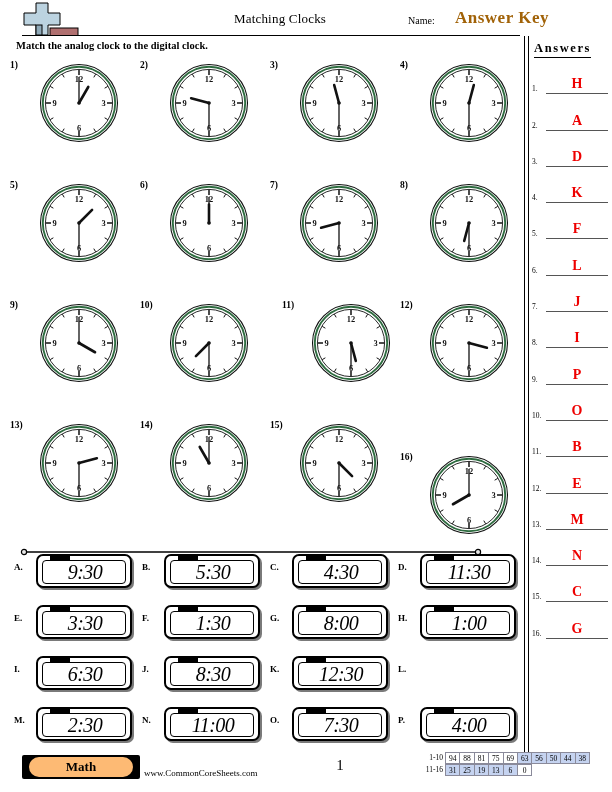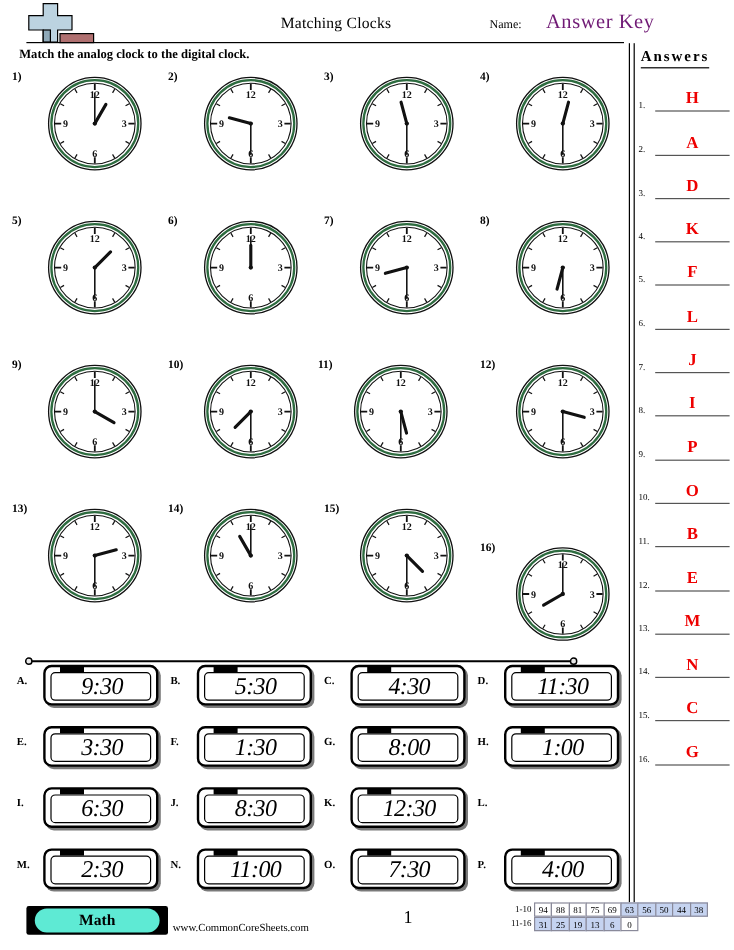--- a/index.html
+++ b/index.html
@@ -20,21 +20,21 @@
   #logo { position: absolute; left: 22px; top: 2px; width: 64px; height: 34px; }
   #title {
     position: absolute; left: 0; top: 11px; width: 520px;
     text-align: center; font-size: 13px; letter-spacing: .2px; padding-left: 40px;
   }
   #name-label {
     position: absolute; left: 408px; top: 15px; font-size: 10px;
   }
   #answer-key {
     position: absolute; left: 455px; top: 8px;
-    font-size: 17px; font-weight: normal; color: #701a75;
+    font-size: 17px; font-weight: bold; color: #a16207;
     letter-spacing: .5px;
     font-family: "Liberation Serif", serif;
   }
   #header-rule {
     position: absolute; left: 22px; top: 35px; width: 498px;
     border-top: 1.6px solid #000;
   }
 
   #instructions {
     position: absolute; left: 16px; top: 40px;
@@ -102,21 +102,21 @@
   }
 
   
   #footer { position: absolute; left: 0; top: 748px; width: 612px; height: 44px; }
   #math-badge {
     position: absolute; left: 22px; top: 7px; width: 118px; height: 24px;
     background: #000; border-radius: 2px;
   }
   #math-badge-inner {
     position: absolute; left: 7px; top: 2px; width: 104px; height: 20px;
-    background: #5eead4; border-radius: 10px;
+    background: #fdba74; border-radius: 10px;
     text-align: center; line-height: 19px;
     font-size: 13px; font-weight: bold;
   }
   #site-url {
     position: absolute; left: 144px; top: 20px; font-size: 9px;
   }
   #page-no {
     position: absolute; left: 325px; top: 9px; width: 30px;
     text-align: center; font-size: 15px;
   }
@@ -509,21 +509,21 @@
           <line x1="24.40" y1="12.25" x2="26.20" y2="15.37" stroke="#111" stroke-width="1"></line>
           <text x="41.00" y="19.60" font-family="Liberation Serif, serif" font-size="8.4" font-weight="bold" text-anchor="middle" fill="#111">12</text>
           <text x="65.50" y="44.10" font-family="Liberation Serif, serif" font-size="8.4" font-weight="bold" text-anchor="middle" fill="#111">3</text>
           <text x="41.00" y="68.60" font-family="Liberation Serif, serif" font-size="8.4" font-weight="bold" text-anchor="middle" fill="#111">6</text>
           <text x="16.50" y="44.10" font-family="Liberation Serif, serif" font-size="8.4" font-weight="bold" text-anchor="middle" fill="#111">9</text>
           <line x1="41" y1="41" x2="41.00" y2="66.50" stroke="#111" stroke-width="1.3" stroke-linecap="round"></line>
           <line x1="41" y1="41" x2="27.92" y2="54.08" stroke="#111" stroke-width="2.6" stroke-linecap="round"></line>
           <circle cx="41" cy="41" r="1.8" fill="#111"></circle>
         </svg></div>
     </div>
-    <div class="clock-cell" style="left: 263px; top: 240px; text-align: right;">
+    <div class="clock-cell" style="left: 280px; top: 240px; text-align: right;">
       <div class="clock-num">11)</div>
       <div class="clock-face"><svg width="82" height="82" viewBox="0 0 82 82">
           <circle cx="41" cy="41" r="38.5" fill="none" stroke="#111" stroke-width="1.1"></circle>
           <circle cx="41" cy="41" r="36.2" fill="#fff" stroke="#2d6b3f" stroke-width="1.9"></circle>
           <circle cx="41" cy="41" r="33.6" fill="#fff" stroke="#111" stroke-width="0.9"></circle>
           <line x1="41.00" y1="7.80" x2="41.00" y2="13.00" stroke="#111" stroke-width="1.5"></line>
           <line x1="57.60" y1="12.25" x2="55.80" y2="15.37" stroke="#111" stroke-width="1"></line>
           <line x1="69.75" y1="24.40" x2="66.63" y2="26.20" stroke="#111" stroke-width="1"></line>
           <line x1="74.20" y1="41.00" x2="69.00" y2="41.00" stroke="#111" stroke-width="1.5"></line>
           <line x1="69.75" y1="57.60" x2="66.63" y2="55.80" stroke="#111" stroke-width="1"></line>

